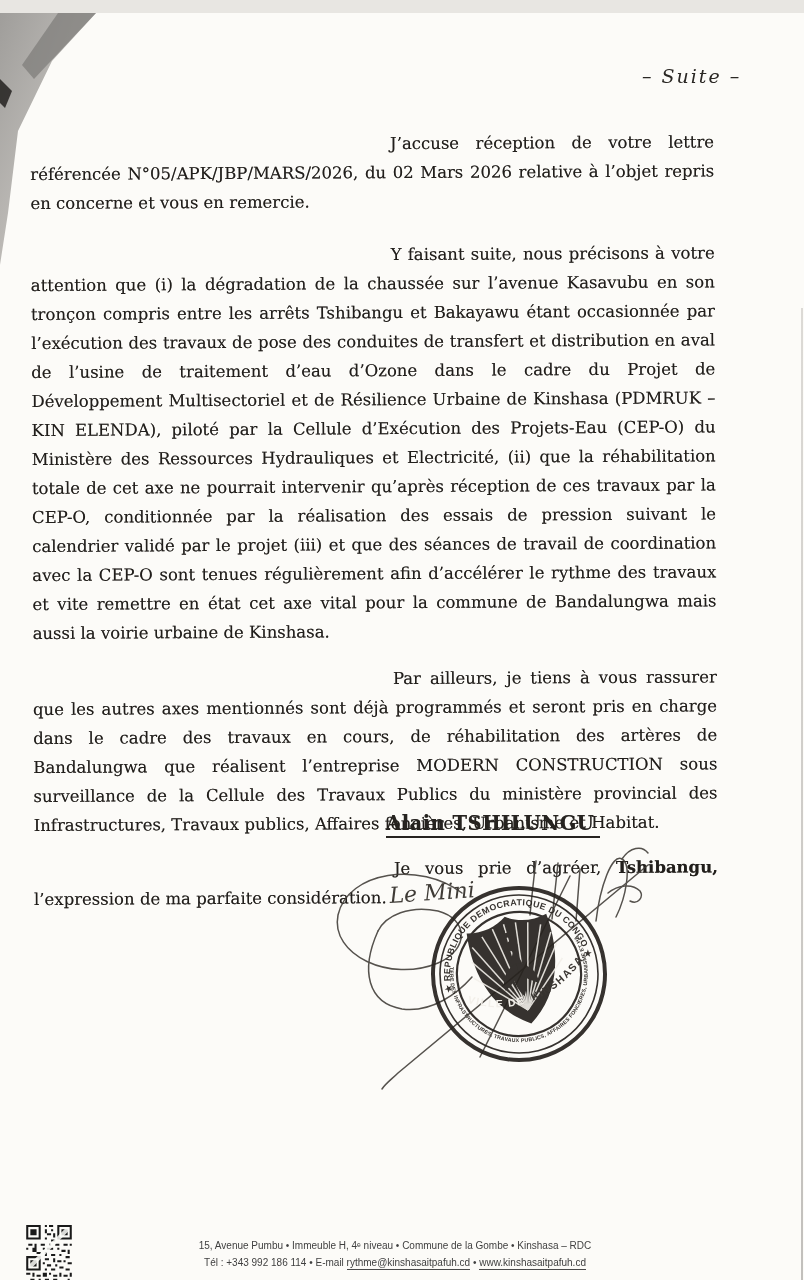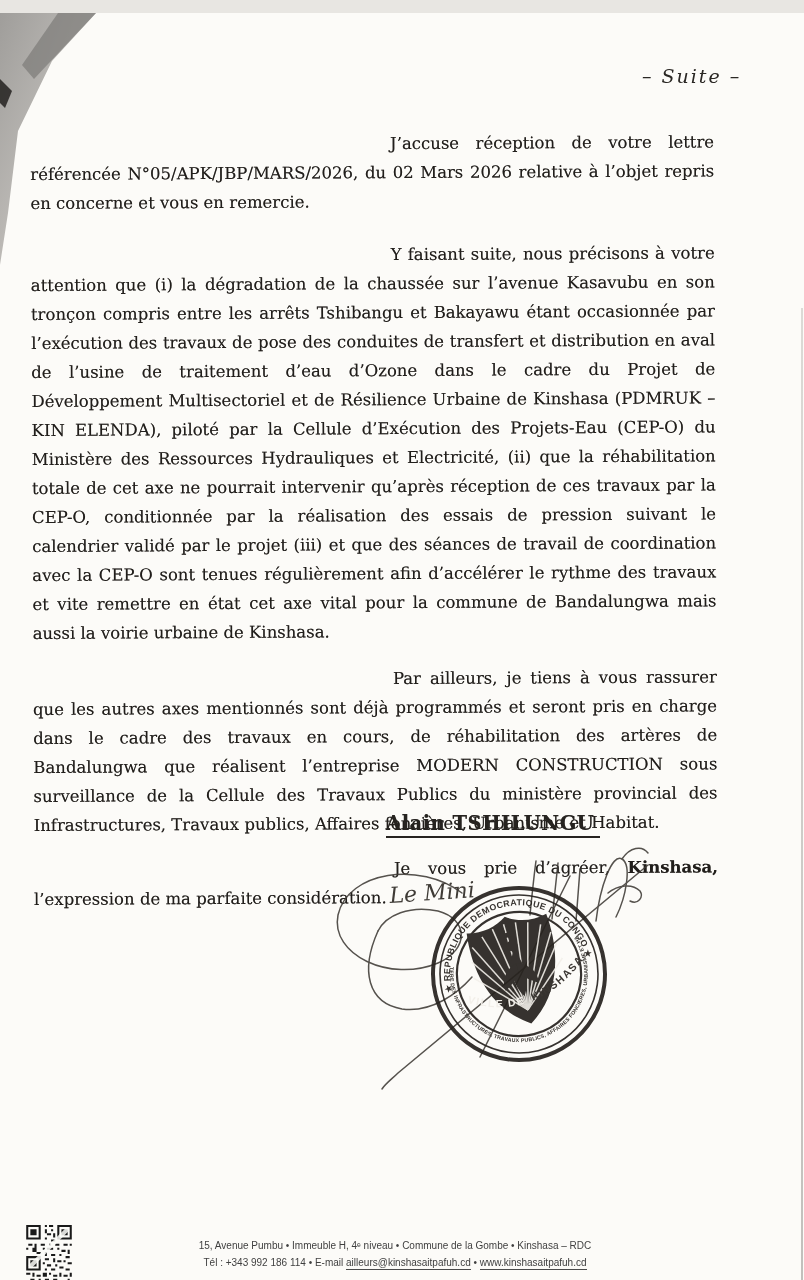--- a/index.html
+++ b/index.html
@@ -78,21 +78,21 @@
   </svg>
 
   <div class="edge-line"></div>
 
   <div class="suite-note">– Suite –</div>
 
   <div class="body-text">
     <p class="indent p1">J’accuse réception de votre lettre référencée N°05/APK/JBP/MARS/2026, du 02 Mars 2026 relative à l’objet repris en concerne et vous en remercie.</p>
     <p class="indent p2">Y faisant suite, nous précisons à votre attention que (i) la dégradation de la chaussée sur l’avenue Kasavubu en son tronçon compris entre les arrêts Tshibangu et Bakayawu étant occasionnée par l’exécution des travaux de pose des conduites de transfert et distribution en aval de l’usine de traitement d’eau d’Ozone dans le cadre du Projet de Développement Multisectoriel et de Résilience Urbaine de Kinshasa (PDMRUK – KIN ELENDA), piloté par la Cellule d’Exécution des Projets-Eau (CEP-O) du Ministère des Ressources Hydrauliques et Electricité, (ii) que la réhabilitation totale de cet axe ne pourrait intervenir qu’après réception de ces travaux par la CEP-O, conditionnée par la réalisation des essais de pression suivant le calendrier validé par le projet (iii) et que des séances de travail de coordination avec la CEP-O sont tenues régulièrement afin d’accélérer le rythme des travaux et vite remettre en état cet axe vital pour la commune de Bandalungwa mais aussi la voirie urbaine de Kinshasa.</p>
     <p class="indent p3">Par ailleurs, je tiens à vous rassurer que les autres axes mentionnés sont déjà programmés et seront pris en charge dans le cadre des travaux en cours, de réhabilitation des artères de Bandalungwa que réalisent l’entreprise MODERN CONSTRUCTION sous surveillance de la Cellule des Travaux Publics du ministère provincial des Infrastructures, Travaux publics, Affaires foncières, Urbanisme et Habitat.</p>
-    <p class="indent closing"><span>Je vous prie d’agréer, </span><b>Kinshasa,</b> <span>l’expression de ma parfaite considération.</span></p>
+    <p class="indent closing"><span>Je vous prie d’agréer, </span><b>Tshibangu,</b> <span>l’expression de ma parfaite considération.</span></p>
   </div>
 
   <div class="signatory-name">Alain TSHILUNGU</div>
 
   <svg class="signature-svg" width="510" height="330" viewBox="0 0 510 330">
     <g fill="none" stroke="#3f3b36" stroke-width="1.5" stroke-linecap="round" opacity="0.88">
       <path d="M 172,62 C 130,30 58,40 48,84 C 40,124 100,152 148,132 C 180,118 178,88 148,80 C 120,74 96,84 88,100"></path>
       <path d="M 88,100 C 70,140 78,172 112,178 C 142,182 168,162 182,146"></path>
       <path d="M 92,258 C 96,252 102,248 108,242 L 358,34"></path>
       <path d="M 190,226 L 280,45"></path>
@@ -155,16 +155,16 @@
       <path d="M0 0h7v7h-7z M15 0h7v7h-7z M0 15h7v7h-7z"></path>
       <path fill="#fcfbf8" d="M1 1h5v5h-5z M16 1h5v5h-5z M1 16h5v5h-5z"></path>
       <path d="M2 2h3v3h-3z M17 2h3v3h-3z M2 17h3v3h-3z"></path>
       <path d="M9 0h1v1h-1z M11 0h2v1h-2z M9 2h1v2h-1z M12 2h1v1h-1z M10 4h2v1h-2z M13 4h1v2h-1z M9 6h1v1h-1z M12 7h2v1h-2z M1 9h2v1h-2z M4 9h1v2h-1z M7 9h2v1h-2z M11 9h1v1h-1z M14 9h2v1h-2z M18 9h2v1h-2z M21 9h1v1h-1z M0 11h1v1h-1z M3 11h2v2h-2z M8 11h1v1h-1z M10 11h3v1h-3z M15 11h1v1h-1z M17 12h2v1h-2z M20 12h1v2h-1z M5 13h2v1h-2z M9 13h1v2h-1z M12 14h2v1h-2z M16 14h1v1h-1z M19 15h2v1h-2z M9 16h2v1h-2z M13 16h1v2h-1z M15 17h2v1h-2z M18 17h1v1h-1z M20 18h2v1h-2z M8 18h1v1h-1z M10 19h2v1h-2z M14 19h1v1h-1z M16 20h2v1h-2z M9 21h1v1h-1z M12 21h2v1h-2z M19 21h2v1h-2z M0 23h2v1h-2z M3 23h1v2h-1z M5 24h2v1h-2z M8 23h2v2h-2z M11 23h1v1h-1z M13 24h2v1h-2z M16 23h1v2h-1z M18 24h2v1h-2z M21 23h1v2h-1z M2 26h2v1h-2z M6 26h1v1h-1z M9 26h2v1h-2z M13 26h2v1h-2z M17 27h2v1h-2z M20 26h1v1h-1z"></path>
       <path fill="#fcfbf8" transform="rotate(45 11 11)" d="M10 -2h2v26h-2z" opacity="0.85"></path>
     </g>
   </svg>
 
   <div class="footer">
     <div>15, Avenue Pumbu • Immeuble H, 4ᵉ niveau • Commune de la Gombe • Kinshasa – RDC</div>
-    <div><span>Tél : +343 992 186 114 • E-mail </span><span class="link">ailleurs@kinshasaitpafuh.cd</span><span> • </span><span class="link">www.kinshasaitpafuh.cd</span></div>
+    <div><span>Tél : +343 992 186 114 • E-mail </span><span class="link">rythme@kinshasaitpafuh.cd</span><span> • </span><span class="link">www.kinshasaitpafuh.cd</span></div>
   </div>
 
 </div>
 
 </body></html>

